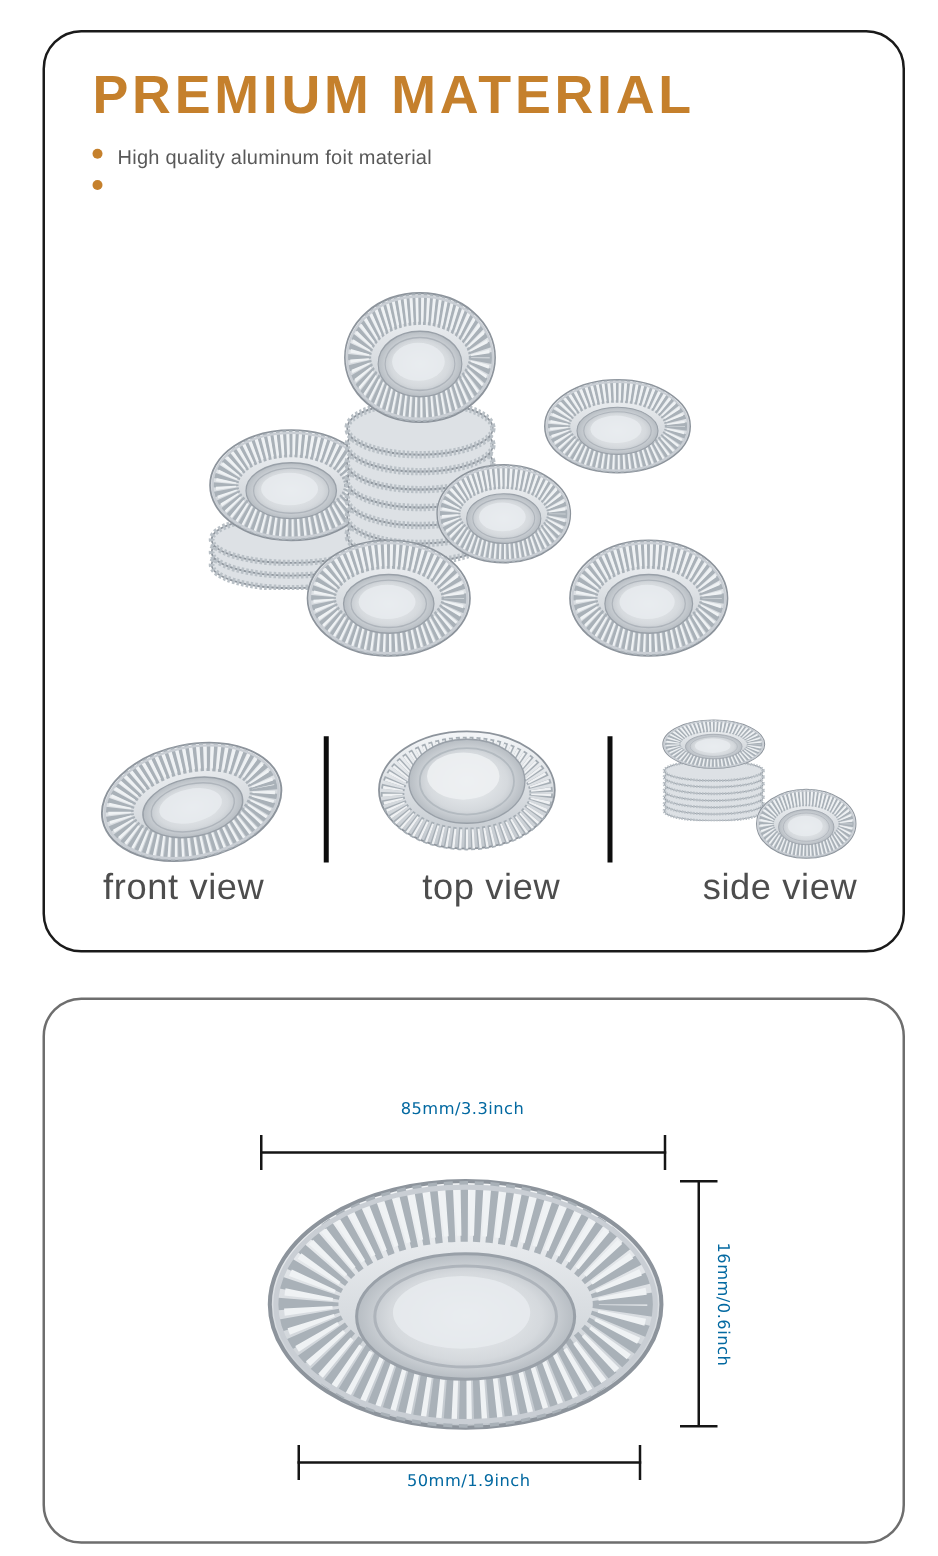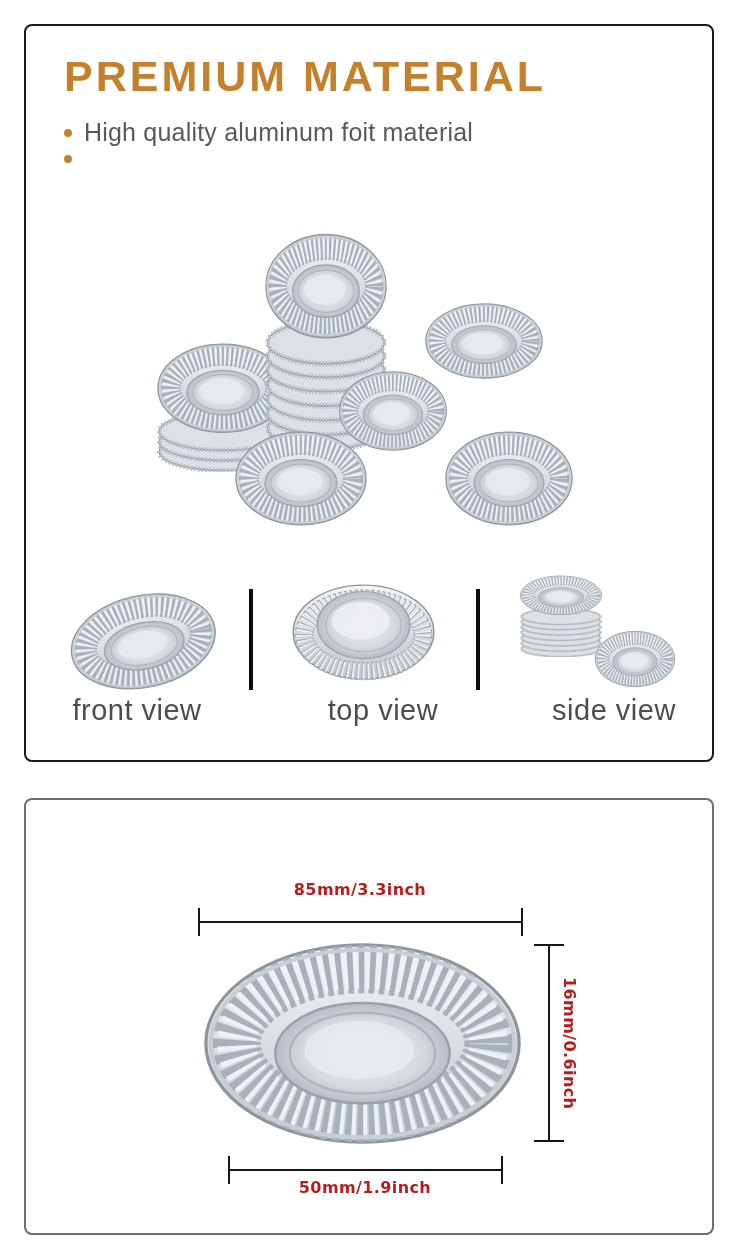--- a/index.html
+++ b/index.html
@@ -1,50 +1,50 @@
 <!DOCTYPE html>
 <html><head>
 <meta charset="utf-8">
 <style>
   html,body{margin:0;padding:0;background:#ffffff;}
   .canvas{
     position:relative;width:750px;height:1245px;background:#ffffff;overflow:hidden;
     font-family:"Liberation Sans",sans-serif;
   }
-  .box{position:absolute;left:24px;width:686px;border-radius:8px;background:#ffffff;}
+  .box{position:absolute;left:34px;width:686px;border-radius:31px;background:#ffffff;}
   .box1{top:24px;height:734px;border:2px solid #1a1a1a;}
   .box2{top:798px;height:433px;border:2px solid #6e6e6e;}
 
   .h-premium{
     position:absolute;left:38px;top:26px;margin:0;
     font-size:43px;font-weight:800;letter-spacing:3px;color:#c5802c;
   }
   .h-dimension{
     position:absolute;left:38px;top:14px;margin:0;
     font-size:40px;font-weight:800;letter-spacing:2px;color:#e4942e;white-space:nowrap;
   }
 
   ul.features{position:absolute;left:38px;top:92px;margin:0;padding:0;list-style:none;}
   ul.features li{display:flex;align-items:baseline;margin:0 0 12px 0;
-    font-size:25px;color:#595959;letter-spacing:0.2px;}
+    font-size:16px;color:#595959;letter-spacing:0.2px;}
   ul.features .dot{width:8px;height:8px;border-radius:50%;background:#c5802c;
     flex:0 0 8px;margin-right:12px;position:relative;top:-4px;}
 
   .cluster{position:absolute;left:130px;top:204px;width:420px;height:305px;}
   .cluster svg,.views svg,.dimfig svg{position:absolute;}
 
   .views{position:absolute;left:0;top:0;width:686px;height:734px;pointer-events:none;}
   .vdiv{position:absolute;width:4px;height:101px;background:#0d0d0d;top:563px;}
   .view-label{position:absolute;top:668px;width:170px;text-align:center;
     font-size:29px;color:#4d4d4d;letter-spacing:0.5px;}
 
   .dimfig{position:absolute;left:0;top:0;width:686px;height:433px;}
   .dline{position:absolute;background:#151515;}
   .dim-label{position:absolute;font-family:"DejaVu Sans",sans-serif;
-    font-weight:bold;font-size:16px;color:#b91c1c;letter-spacing:0.4px;}
+    font-weight:normal;font-size:13px;color:#0369a1;letter-spacing:0.4px;}
   .dim-label.h{width:300px;text-align:center;}
   .dim-label.v{
     writing-mode:vertical-rl;height:197px;display:flex;align-items:center;justify-content:center;
   }
 </style>
 </head>
 <body>
 
 <div class="canvas">
 

